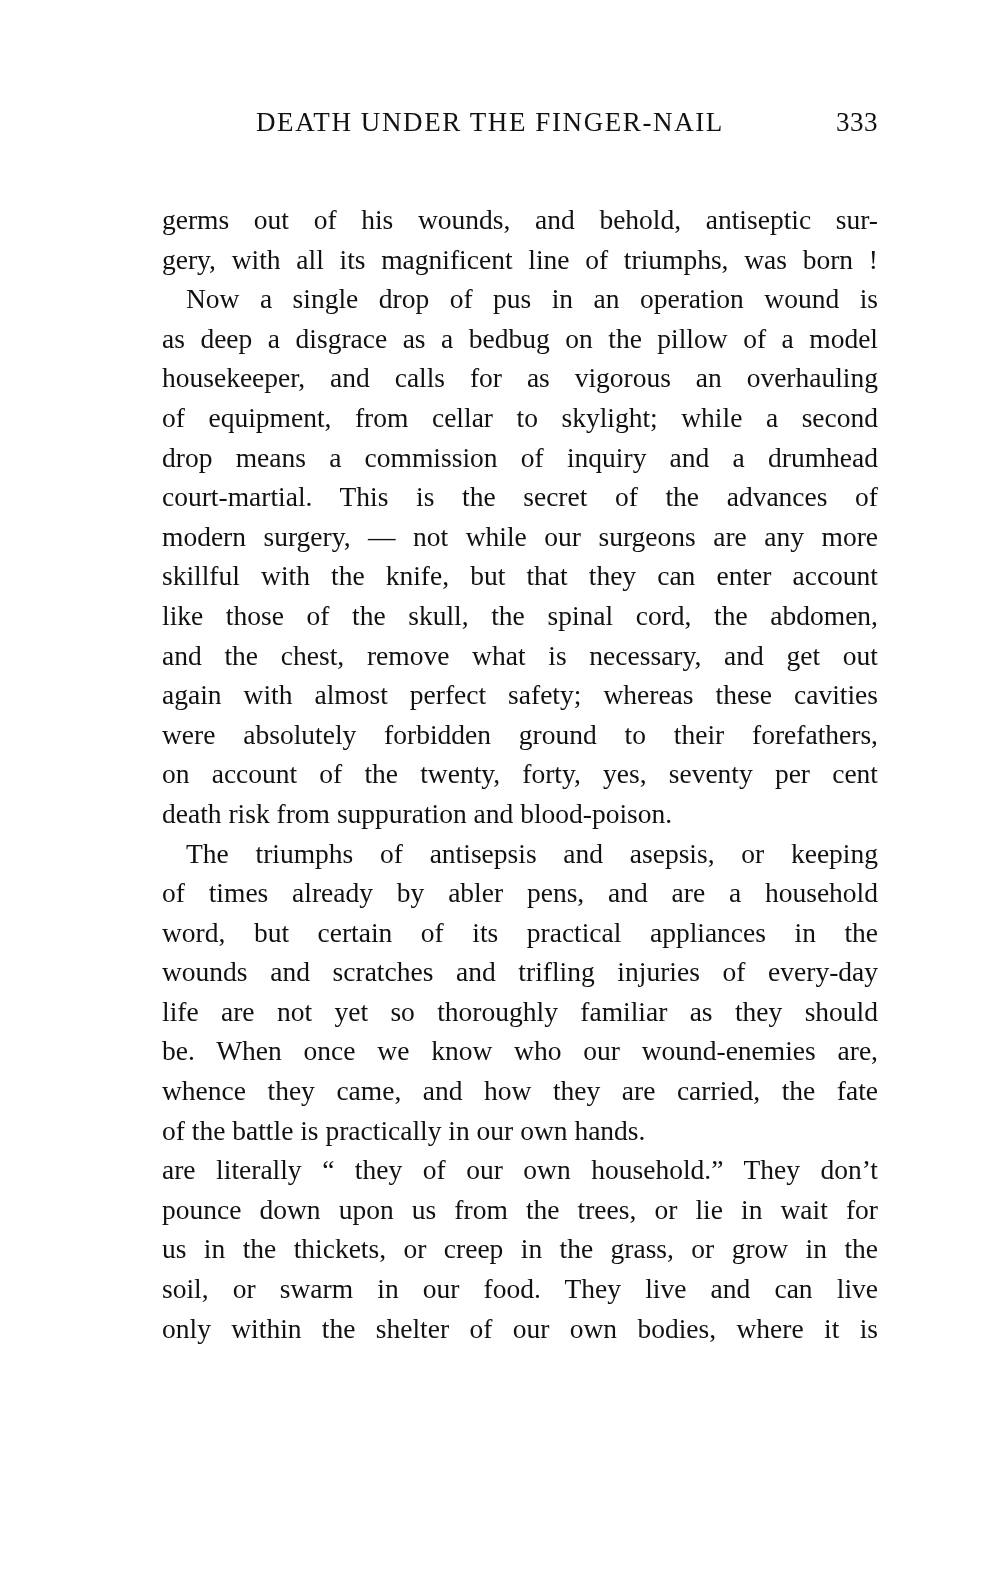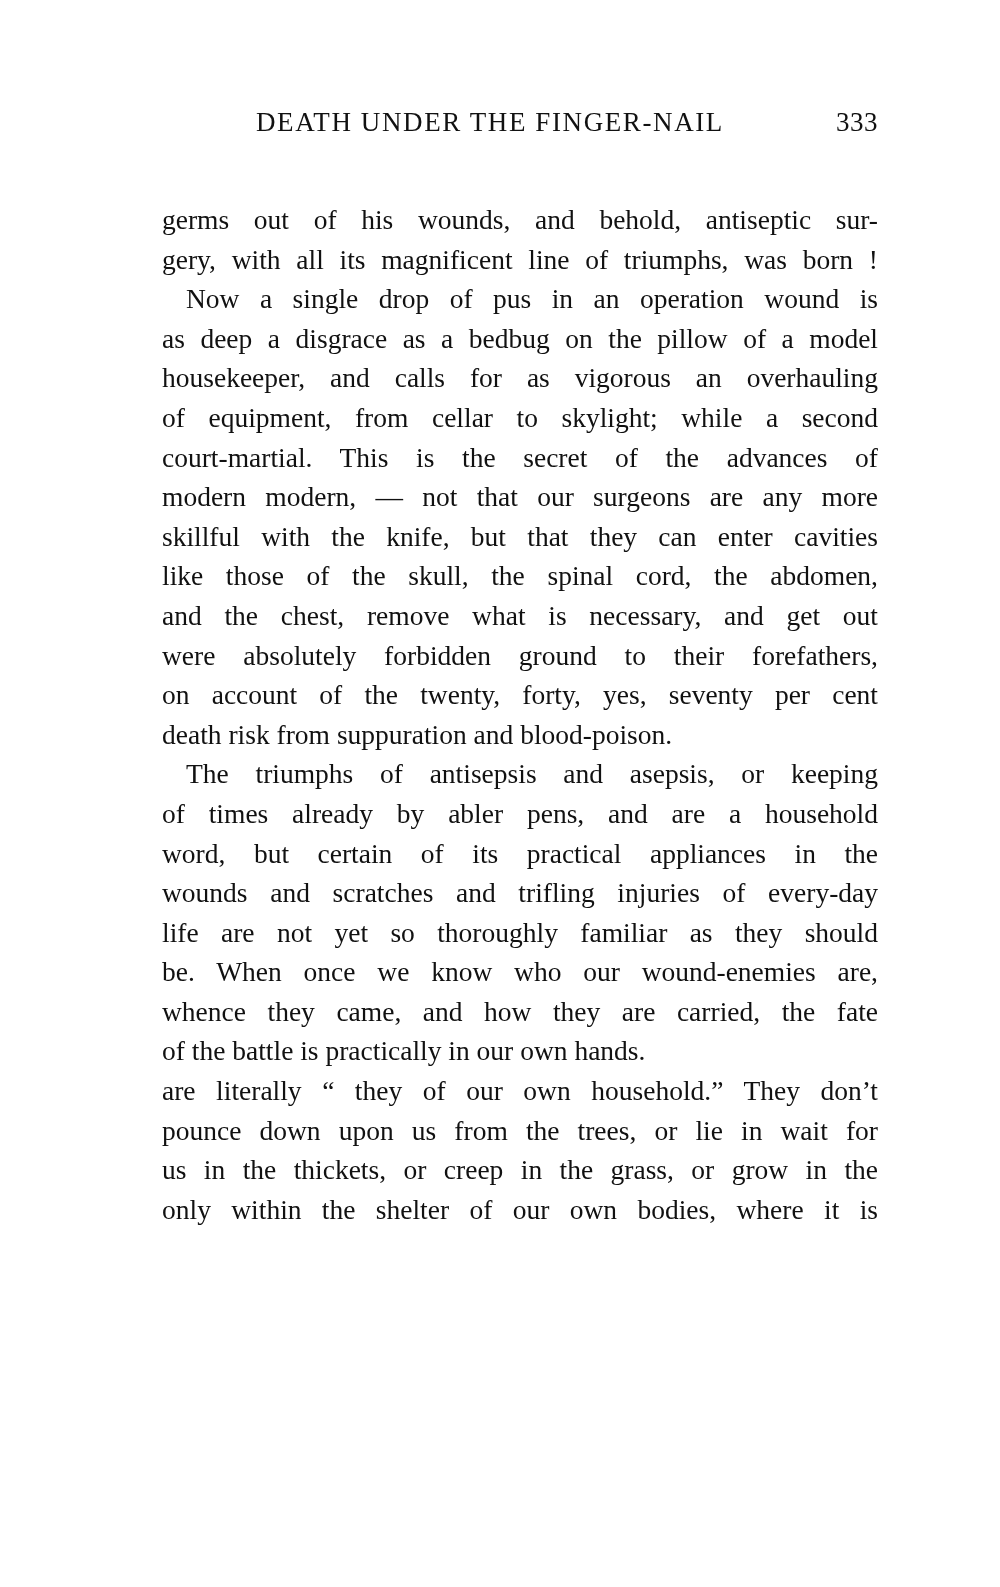--- a/index.html
+++ b/index.html
@@ -76,34 +76,37 @@
     <span class="page-number">333</span>
   </div>
 
   <div class="body-text">
     <span class="line">germs out of his wounds, and behold, antiseptic sur-</span>
     <span class="line">gery, with all its magnificent line of triumphs, was born !</span>
     <span class="line indent">Now a single drop of pus in an operation wound is</span>
     <span class="line">as deep a disgrace as a bedbug on the pillow of a model</span>
     <span class="line">housekeeper, and calls for as vigorous an overhauling</span>
     <span class="line">of equipment, from cellar to skylight; while a second</span>
+    <span class="line">drop means a commission of inquiry and a drumhead</span>
     <span class="line">court-martial. This is the secret of the advances of</span>
-    <span class="line">modern modern, — not that our surgeons are any more</span>
-    <span class="line">skillful with the knife, but that they can enter cavities</span>
+    <span class="line">modern surgery, — not while our surgeons are any more</span>
+    <span class="line">skillful with the knife, but that they can enter account</span>
     <span class="line">like those of the skull, the spinal cord, the abdomen,</span>
     <span class="line">and the chest, remove what is necessary, and get out</span>
+    <span class="line">again with almost perfect safety; whereas these cavities</span>
     <span class="line">were absolutely forbidden ground to their forefathers,</span>
     <span class="line">on account of the twenty, forty, yes, seventy per cent</span>
     <span class="line last">death risk from suppuration and blood-poison.</span>
     <span class="line indent">The triumphs of antisepsis and asepsis, or keeping</span>
     <span class="line">of times already by abler pens, and are a household</span>
     <span class="line">word, but certain of its practical appliances in the</span>
     <span class="line">wounds and scratches and trifling injuries of every-day</span>
     <span class="line">life are not yet so thoroughly familiar as they should</span>
     <span class="line">be. When once we know who our wound-enemies are,</span>
     <span class="line">whence they came, and how they are carried, the fate</span>
     <span class="line last">of the battle is practically in our own hands.</span>
     <span class="line">are literally “ they of our own household.” They don’t</span>
     <span class="line">pounce down upon us from the trees, or lie in wait for</span>
     <span class="line">us in the thickets, or creep in the grass, or grow in the</span>
+    <span class="line">soil, or swarm in our food. They live and can live</span>
     <span class="line">only within the shelter of our own bodies, where it is</span>
   </div>
 </div>
 
 </body></html>

